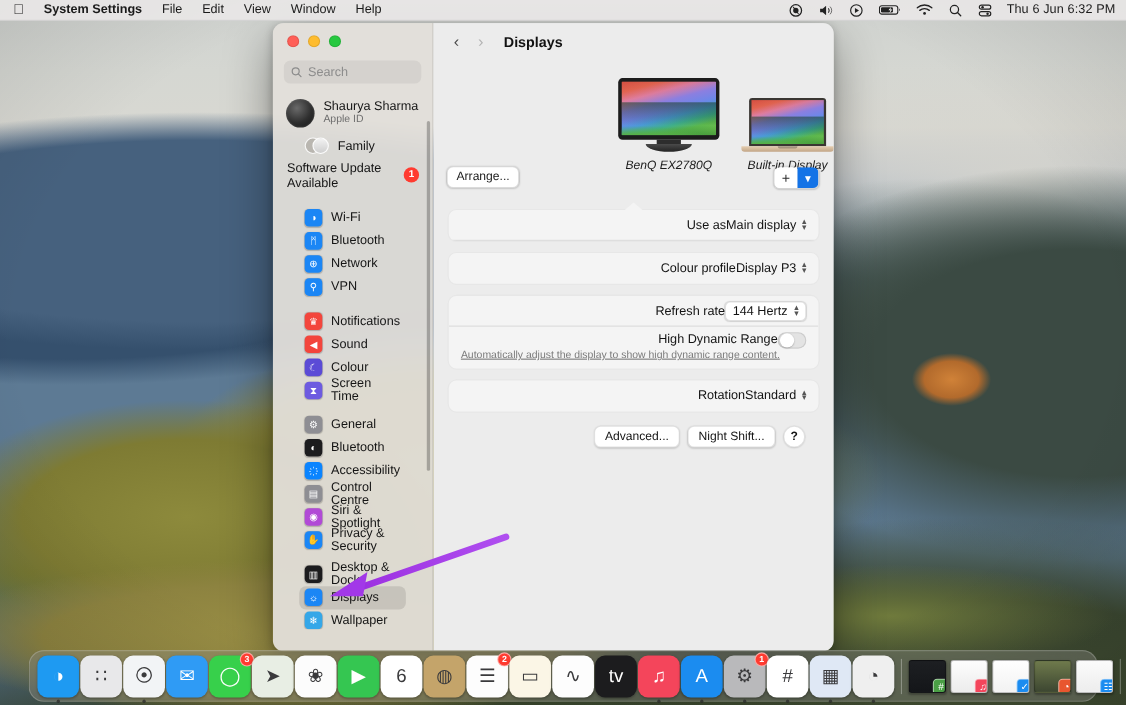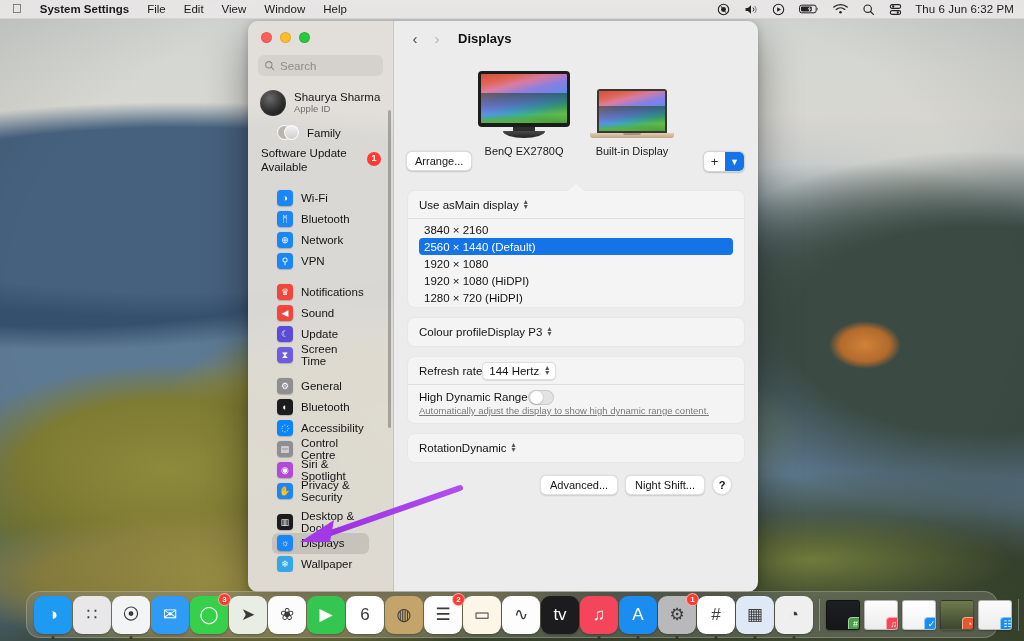--- a/index.html
+++ b/index.html
@@ -191,22 +191,22 @@
     width: 22px; height: 22px; display: flex; align-items: center; justify-content: center;
     color: #4a4a4a; font-size: 15px;
   }
   .nav-chev.dim { color: #b3b3b3; }
   .c-title { font-size: 13px; font-weight: bold; color: #111; margin-left: 10px; }
 
   .displays-area {
     height: 135px; position: relative;
   }
   .thumbs {
-    display: flex; align-items: flex-end; justify-content: center;
-    gap: 20px; padding-top: 10px; height: 102px;
+    display: flex; align-items: flex-end; justify-content: flex-end;
+    gap: 20px; padding-top: 10px; height: 102px; font-style: italic;
   }
   .thumb { display: flex; flex-direction: column; align-items: center; }
 
   
   .mon-frame {
     width: 92px; height: 56px; background: #1c1c1c;
     border-radius: 4px; padding: 3px 3px 4px 3px;
   }
   .mon-screen { width: 100%; height: 100%; border-radius: 1px; overflow: hidden; position: relative; }
   .mon-stand-neck { width: 22px; height: 4px; background: #2d2d2d; margin: 0 auto; }
@@ -282,21 +282,21 @@
     border-bottom: 7px solid #f4f4f4;
   }
 
   .panels { padding: 0 13px; }
   .card {
     background: #f4f4f4; border-radius: 8px;
     margin-bottom: 9px; overflow: hidden;
     border: 0.5px solid rgba(0,0,0,0.05);
   }
   .row {
-    display: flex; align-items: center; justify-content: flex-start;
+    display: flex; align-items: center; justify-content: flex-end;
     padding: 0 11px; height: 28px; font-size: 11.5px; color: #131313;
   }
   .row.divider { border-bottom: 0.5px solid rgba(0,0,0,0.09); }
   .row-val { font-size: 11.5px; color: #131313; display: flex; align-items: center; gap: 4px; }
   .stepper {
     display: inline-flex; flex-direction: column; line-height: 0.62;
     font-size: 8px; color: #555; margin-left: 1px;
   }
   .pill {
     background: #fff; border-radius: 5px; padding: 2px 6px;
@@ -539,21 +539,21 @@
           <div class="sb-row">
             <div class="sb-ico" style="background: rgb(243, 69, 60);">♛</div>
             <span>Notifications</span>
           </div>
           <div class="sb-row">
             <div class="sb-ico" style="background: rgb(243, 69, 60);">◀</div>
             <span>Sound</span>
           </div>
           <div class="sb-row">
             <div class="sb-ico" style="background: rgb(91, 75, 214);">☾</div>
-            <span>Update</span>
+            <span>Colour</span>
           </div>
           <div class="sb-row">
             <div class="sb-ico" style="background: rgb(109, 91, 224);">⧗</div>
             <span>Screen Time</span>
           </div>
           <div class="sb-gap"></div>
           <div class="sb-row">
             <div class="sb-ico" style="background: rgb(142, 142, 147);">⚙</div>
             <span>General</span>
           </div>
@@ -644,27 +644,20 @@
     <div class="panels">
 
       <div class="card">
         <div class="row divider">
           <span>Use as</span>
           <span class="row-val">
             <span>Main display</span>
             <span class="stepper">▴<br>▾</span>
           </span>
         </div>
-        <div class="reslist" id="reslist">
-            <div class="resitem">3840 × 2160</div>
-            <div class="resitem sel">2560 × 1440 (Default)</div>
-            <div class="resitem">1920 × 1080</div>
-            <div class="resitem">1920 × 1080 (HiDPI)</div>
-            <div class="resitem">1280 × 720 (HiDPI)</div>
-          </div>
       </div>
 
       <div class="card">
         <div class="row">
           <span>Colour profile</span>
           <span class="row-val">
             <span>Display P3</span>
             <span class="stepper">▴<br>▾</span>
           </span>
         </div>
@@ -684,21 +677,21 @@
               <span class="knob"></span>
             </span>
         </div>
         <div class="sub">Automatically adjust the display to show high dynamic range content.</div>
       </div>
 
       <div class="card">
         <div class="row">
           <span>Rotation</span>
           <span class="row-val">
-            <span>Dynamic</span>
+            <span>Standard</span>
             <span class="stepper">▴<br>▾</span>
           </span>
         </div>
       </div>
 
       <div class="btnbar">
         <div class="btn">Advanced...</div>
         <div class="btn">Night Shift...</div>
         <div class="btn round">?</div>
       </div>

